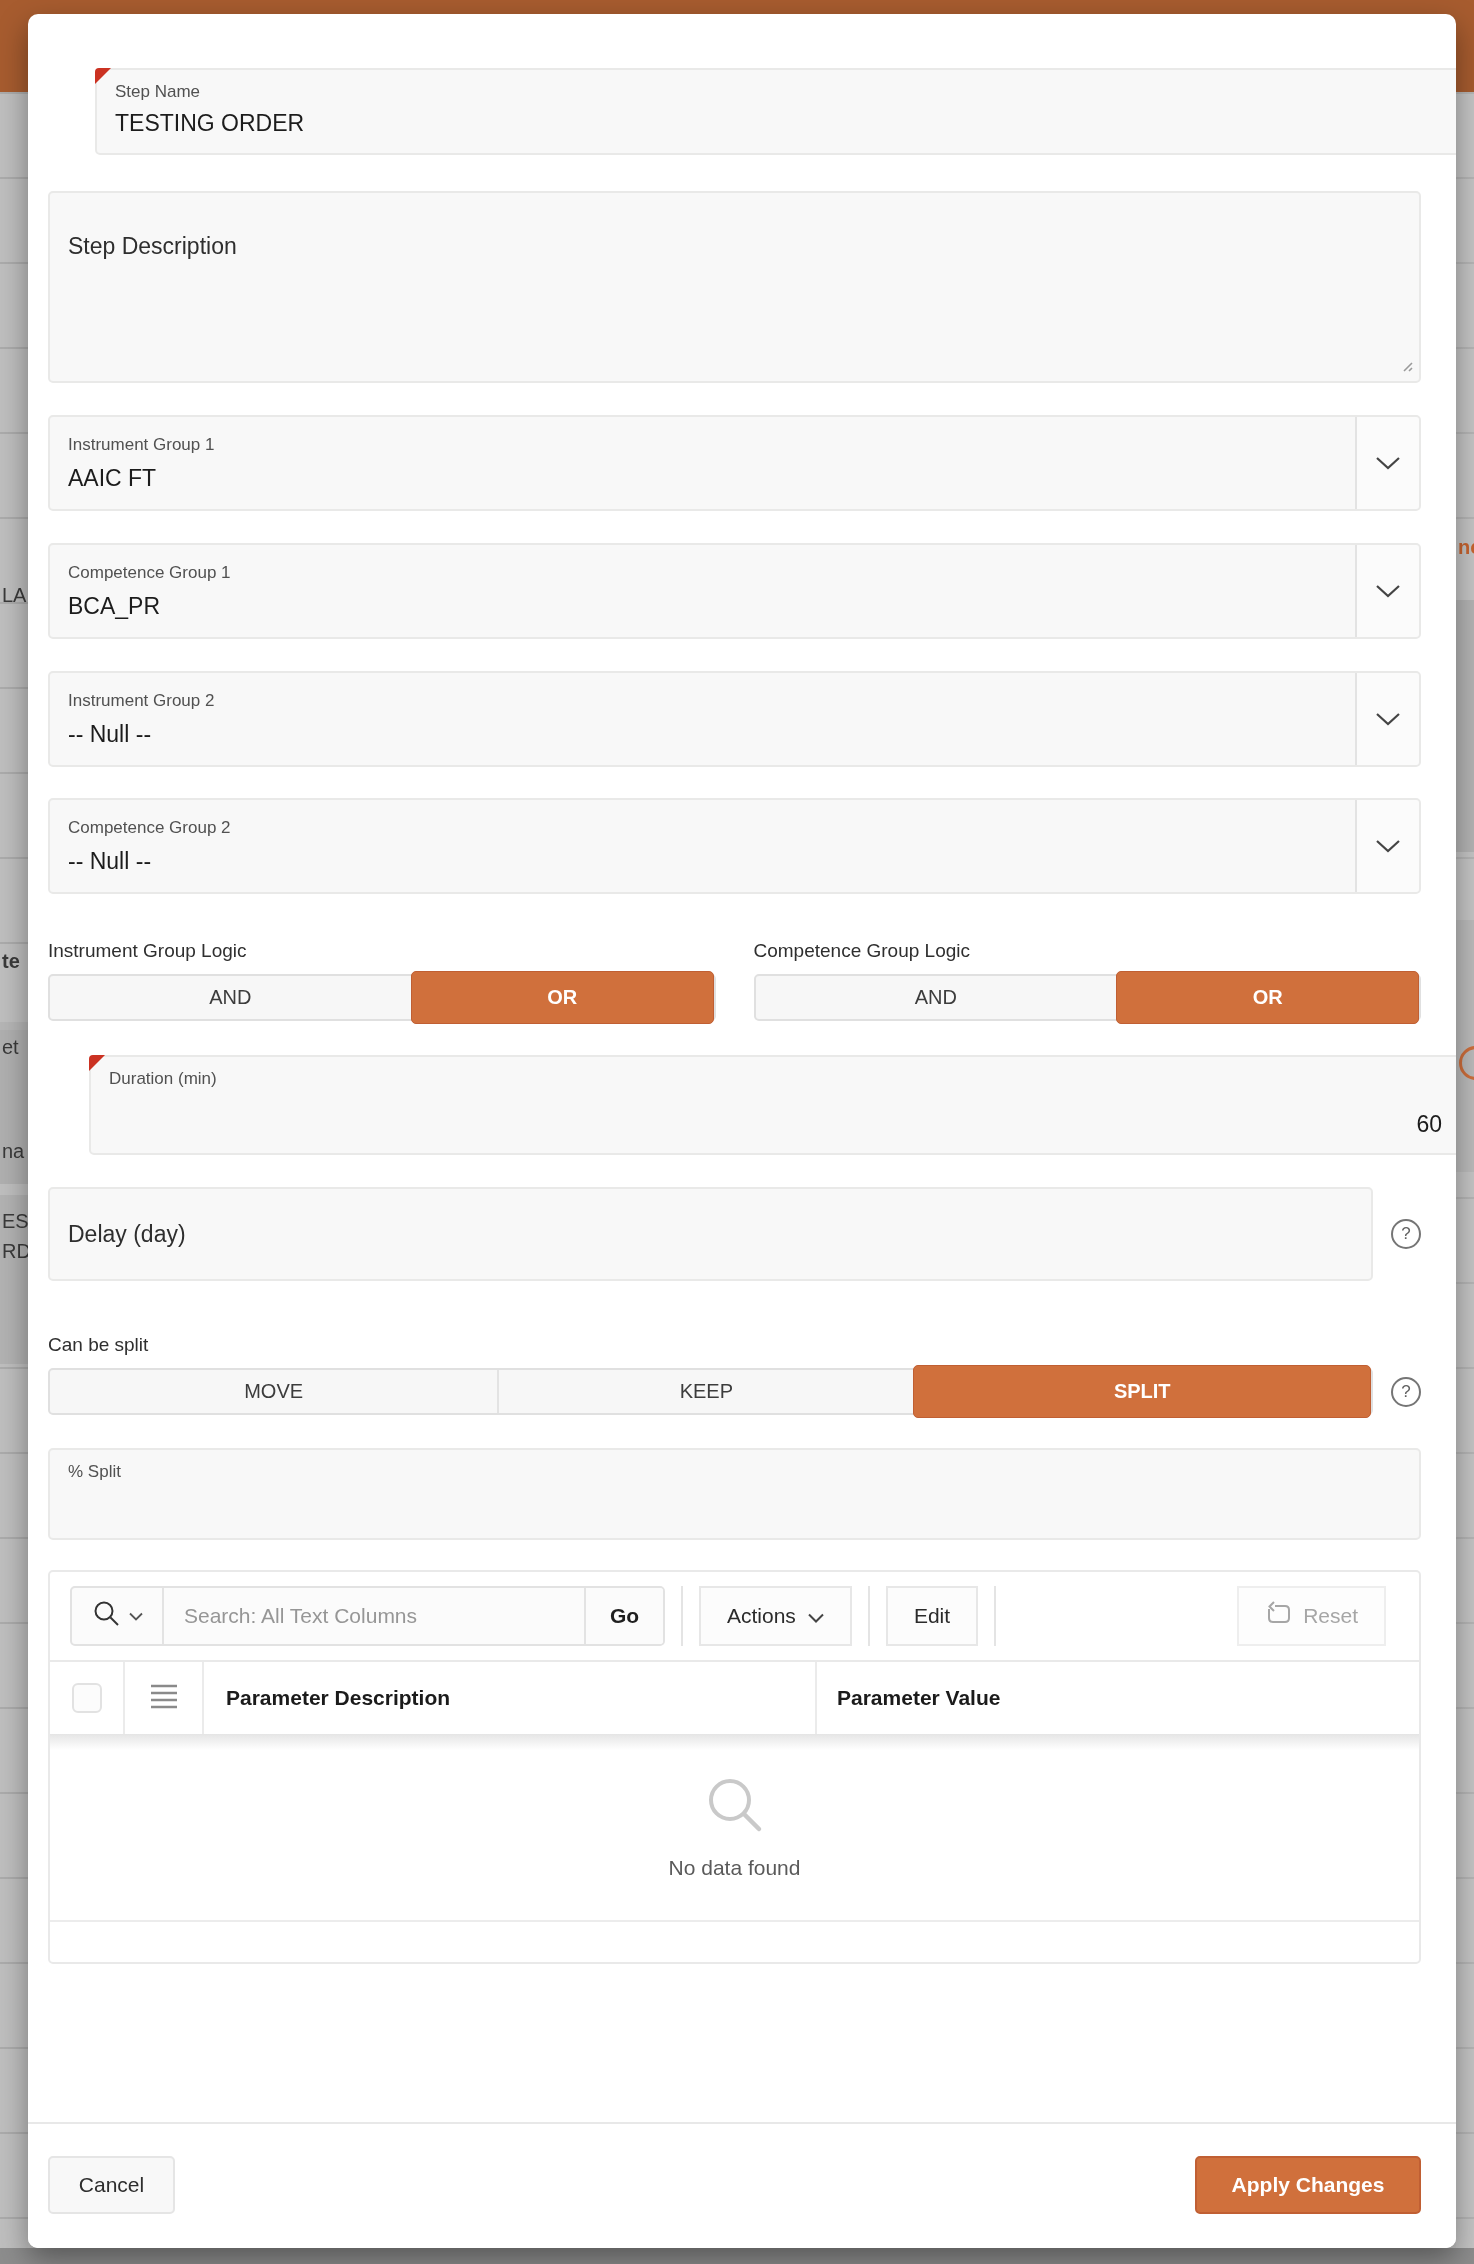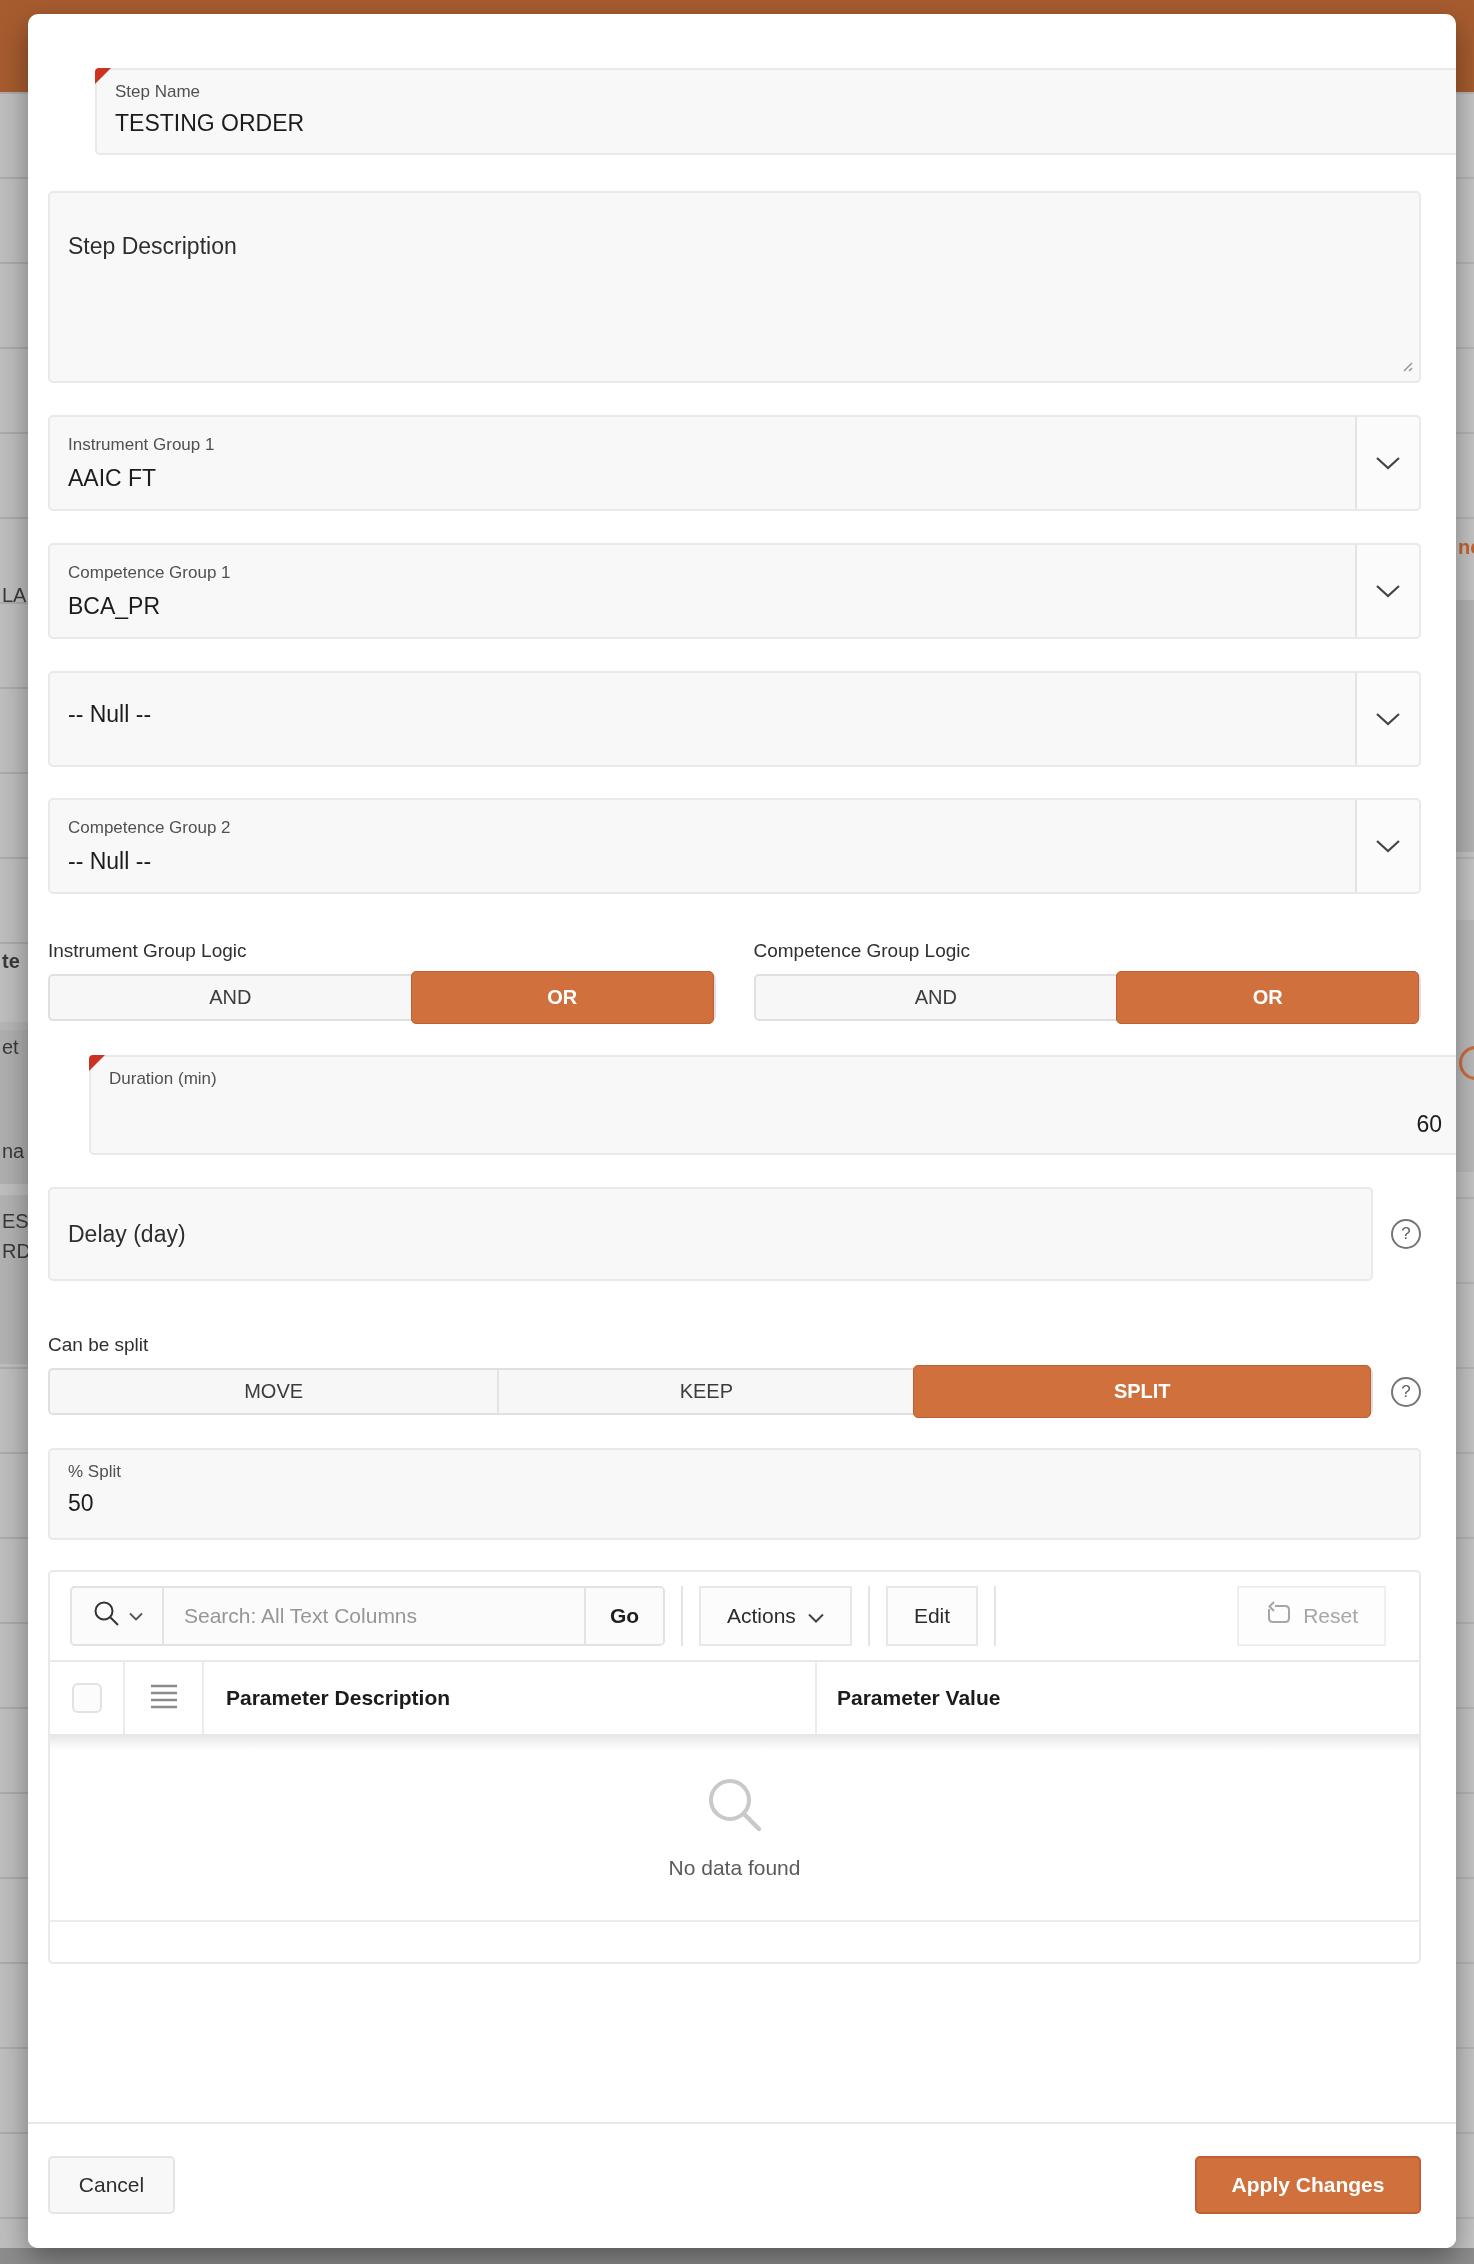--- a/index.html
+++ b/index.html
@@ -191,20 +191,21 @@
       <div class="lbl">Competence Group 1</div>
       <div class="val">BCA_PR</div>
       <div class="chev-zone">
         <svg width="26" height="14" viewBox="0 0 26 14">
             <path d="M2 2 L13 12 L24 2" stroke="#444" stroke-width="2.2" fill="none"></path>
           </svg>
       </div>
     </div>
 
     <div class="fld fld-select">
+      <div class="lbl">Instrument Group 2</div>
       <div class="val">-- Null --</div>
       <div class="chev-zone">
         <svg width="26" height="14" viewBox="0 0 26 14">
             <path d="M2 2 L13 12 L24 2" stroke="#444" stroke-width="2.2" fill="none"></path>
           </svg>
       </div>
     </div>
 
     <div class="fld fld-select" style="margin-top:31px;">
       <div class="lbl">Competence Group 2</div>
@@ -254,21 +255,20 @@
         <div class="seg kp">KEEP</div>
         <div class="seg sp on">SPLIT</div>
       </div>
       <div class="help-btn">
         <span>?</span>
       </div>
     </div>
 
     <div class="fld fld-split">
       <div class="lbl">% Split</div>
-      <div class="val">50</div>
     </div>
 
     <div class="grid-region">
       <div class="ig-toolbar">
         <div class="search-group">
           <div class="lens-btn">
             <span>
               <svg width="30" height="30" viewBox="0 0 30 30">
                   <circle cx="12" cy="12" r="8.5" stroke="#333" stroke-width="2" fill="none"></circle>
                   <path d="M18.5 18.5 L26 26" stroke="#333" stroke-width="2" fill="none"></path>

